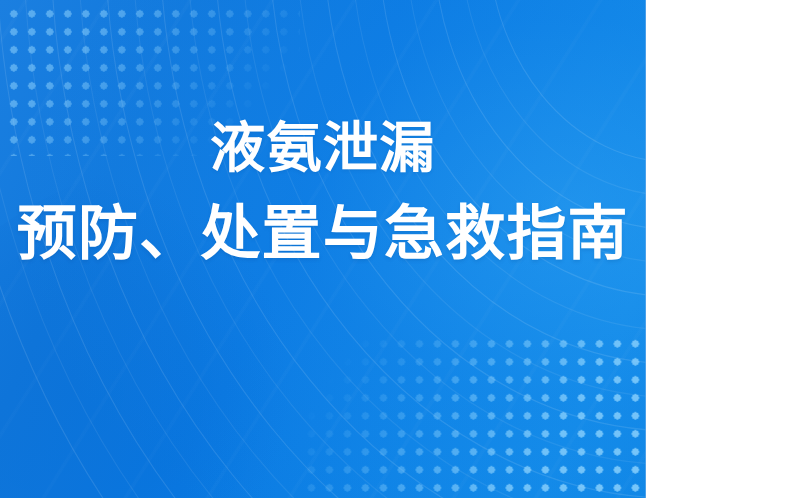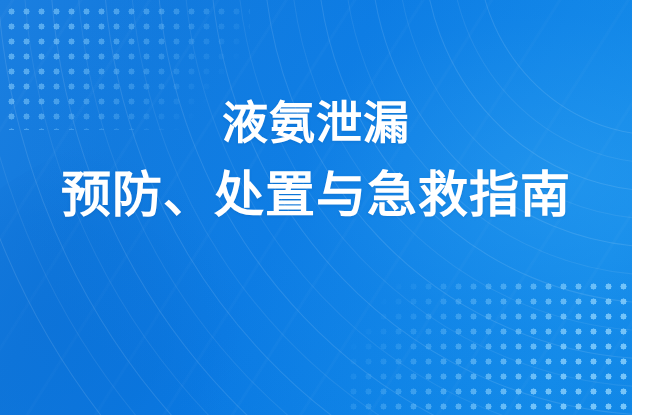--- a/index.html
+++ b/index.html
@@ -4,21 +4,21 @@
 <title>Banner</title>
 <style>
   html, body {
     margin: 0;
     padding: 0;
     background: #ffffff;
   }
 
   .banner {
     position: relative;
-    width: 632px;
+    width: 538px;
     height: 415px;
     overflow: hidden;
     background: #0f7ade;
     font-family: "Liberation Sans", "DejaVu Sans", sans-serif;
     -webkit-font-smoothing: antialiased;
   }
 
   
   .bg-base {
     position: absolute;

